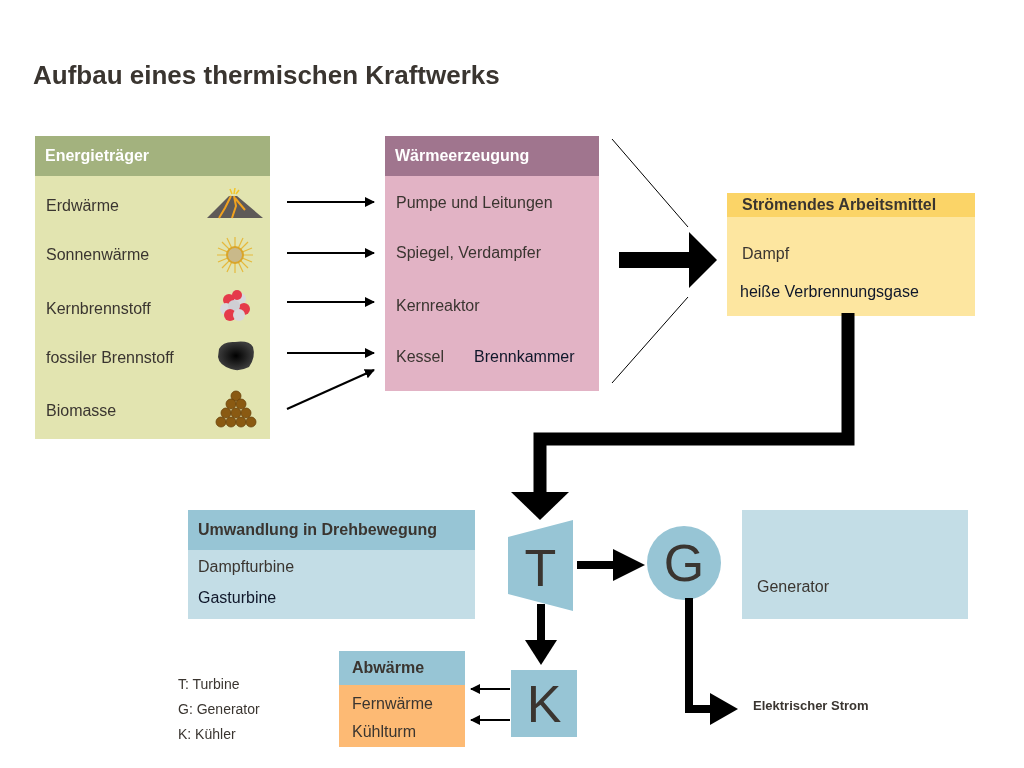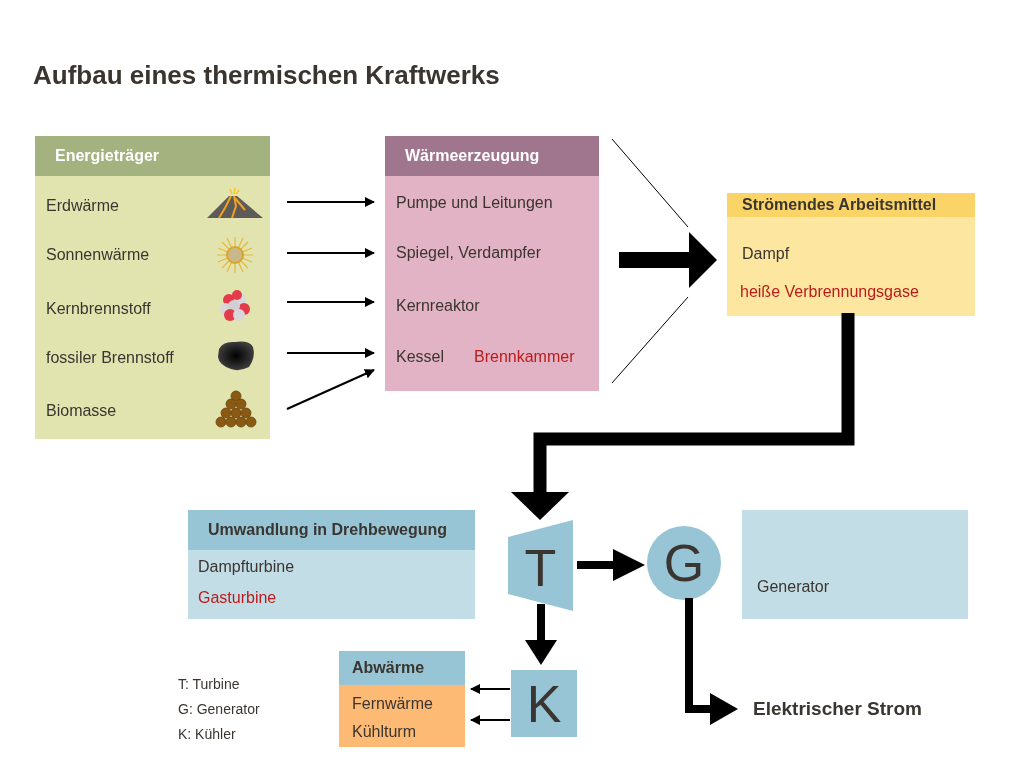--- a/index.html
+++ b/index.html
@@ -1,43 +1,43 @@
 <!DOCTYPE html>
 <html><head>
 <meta charset="utf-8">
 <style>
   html, body { margin: 0; padding: 0; }
   body { width: 1024px; height: 768px; background: #ffffff; position: relative; overflow: hidden;
          font-family: "Liberation Sans", sans-serif; color: #3a3530; }
   .abs { position: absolute; }
   .title { left: 33px; top: 60px; font-size: 26px; font-weight: bold; color: #3a3530; }
   .box { position: absolute; }
-  .box-head { font-weight: bold; font-size: 16px; padding-left: 20px; display: flex; align-items: center; }
+  .box-head { font-weight: bold; font-size: 16px; padding-left: 10px; display: flex; align-items: center; }
   .row { position: absolute; font-size: 16px; }
-  .red { color: #b91c1c; }
+  .red { color: #0f172a; }
   
   #box-energy { left: 35px; top: 136px; width: 235px; height: 303px; background: #e2e4b0; }
   #box-energy .box-head { height: 40px; background: #a3b27e; color: #ffffff; }
   
   #box-heat { left: 385px; top: 136px; width: 214px; height: 255px; background: #e2b3c5; }
   #box-heat .box-head { height: 40px; background: #a0758e; color: #ffffff; }
   
   #box-fluid { left: 727px; top: 193px; width: 248px; height: 123px; background: #fde6a0; }
   #box-fluid .box-head { height: 24px; background: #fbd467; color: #3a3530; padding-left: 15px; }
   
   #box-rot { left: 188px; top: 510px; width: 287px; height: 109px; background: #c3dde6; }
   #box-rot .box-head { height: 40px; background: #97c5d5; color: #3a3530; }
   
   #box-power { left: 742px; top: 510px; width: 226px; height: 109px; background: #c3dde6; }
   #box-power .box-head { height: 40px; background: #97c5d5; color: #3a3530; padding-left: 13px; }
   
   #box-waste { left: 339px; top: 651px; width: 126px; height: 96px; background: #fdba74; }
   #box-waste .box-head { height: 34px; background: #97c5d5; color: #3a3530; padding-left: 13px; }
   .legend { font-size: 14px; color: #3a3530; }
-  .elec { left: 753px; top: 698px; font-size: 19px; font-weight: bold; color: #3a3530; }
+  .elec { left: 753px; top: 698px; font-size: 13px; font-weight: bold; color: #3a3530; }
   .sym { position: absolute; font-size: 52px; color: #3a3530; display: flex; align-items: center; justify-content: center; }
   svg.overlay { position: absolute; left: 0; top: 0; }
   .icon { position: absolute; }
 </style>
 </head>
 <body>
 
 <div class="abs title">Aufbau eines thermischen Kraftwerks</div>
 
 <div class="box" id="box-energy">

